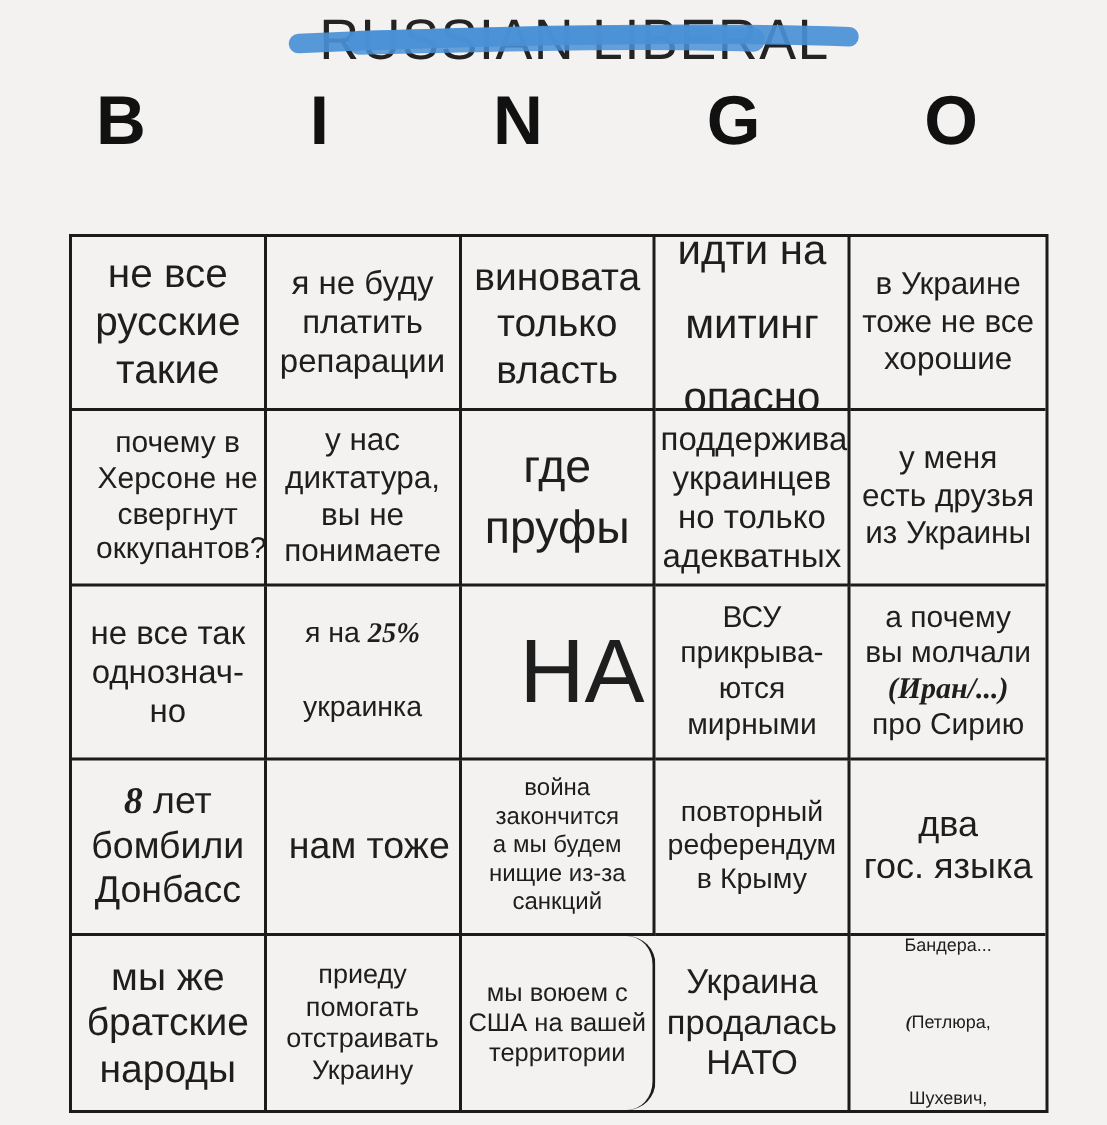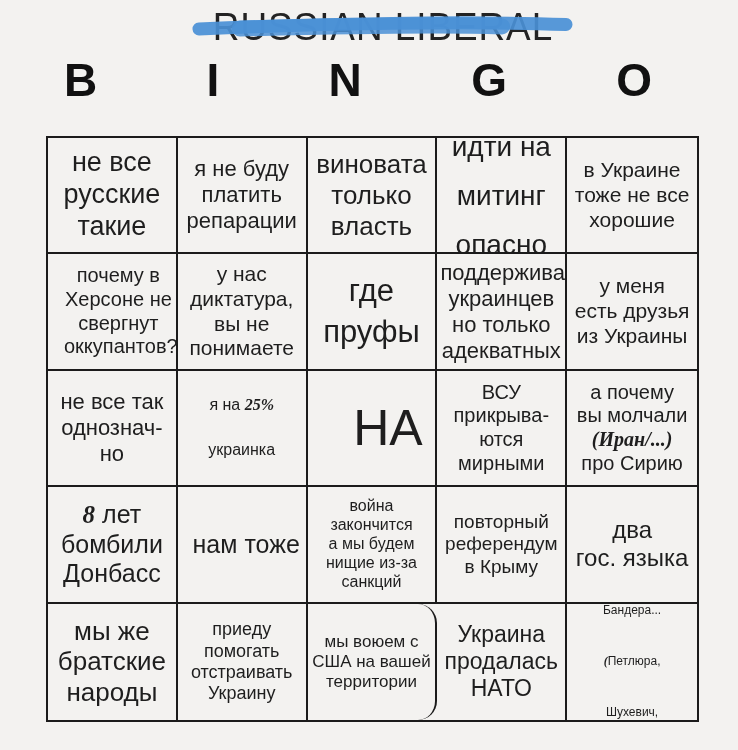--- a/index.html
+++ b/index.html
@@ -39,21 +39,21 @@
     display:flex;justify-content:space-between;align-items:center;
   }
   .bletter{
     font-size:46px;
     font-weight:700;
     color:#111;
   }
 
   
   .grid{
-    position:absolute;left:46px;top:136px;width:653px;height:586px;
+    position:absolute;left:46px;top:156px;width:653px;height:586px;
     display:grid;
     grid-template-columns:repeat(5,1fr);
     grid-template-rows:repeat(5,1fr);
     border:2px solid var(--line);
   }
   .cell{
     border-right:2px solid var(--line);
     border-bottom:2px solid var(--line);
     display:flex;flex-direction:column;justify-content:center;align-items:center;
     text-align:center;
@@ -143,25 +143,25 @@
       <div class="cell" style="font-size: 21px;">
         <div class="cline">у меня</div>
         <div class="cline">есть друзья</div>
         <div class="cline">из Украины</div>
       </div>
       <div class="cell" style="font-size: 22px;">
         <div class="cline">не все так</div>
         <div class="cline">однознач-</div>
         <div class="cline">но</div>
       </div>
-      <div class="cell" style="font-size: 16px; gap: 27px;">
+      <div class="cell" style="font-size: 19px; gap: 27px;">
         <div class="cline">я на <em class="ital">25%</em></div>
         <div class="cline">украинка</div>
       </div>
-      <div class="cell" style="font-size: 50px; line-height: 1; padding-left: 36px;">
+      <div class="cell" style="font-size: 60px; line-height: 1; padding-left: 36px;">
         <div class="cline">НА</div>
       </div>
       <div class="cell" style="font-size: 20px;">
         <div class="cline">ВСУ</div>
         <div class="cline">прикрыва-</div>
         <div class="cline">ются</div>
         <div class="cline">мирными</div>
       </div>
       <div class="cell" style="font-size: 20px;">
         <div class="cline">а почему</div>

